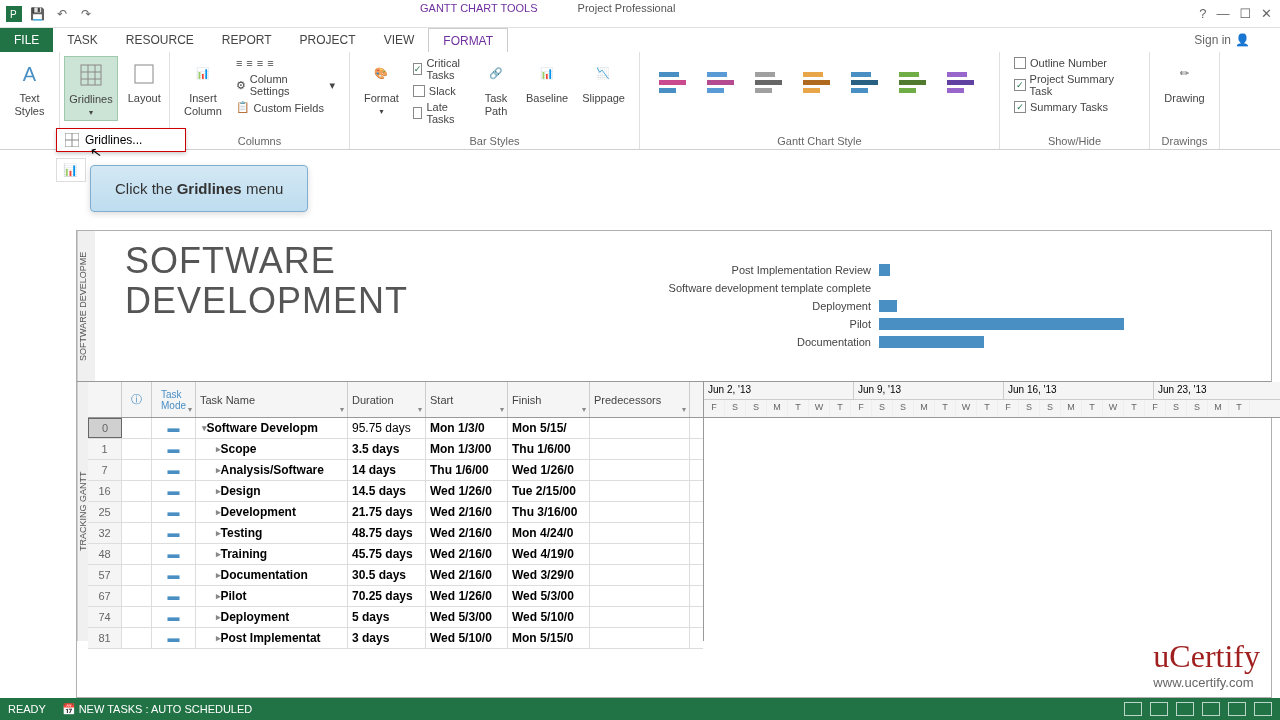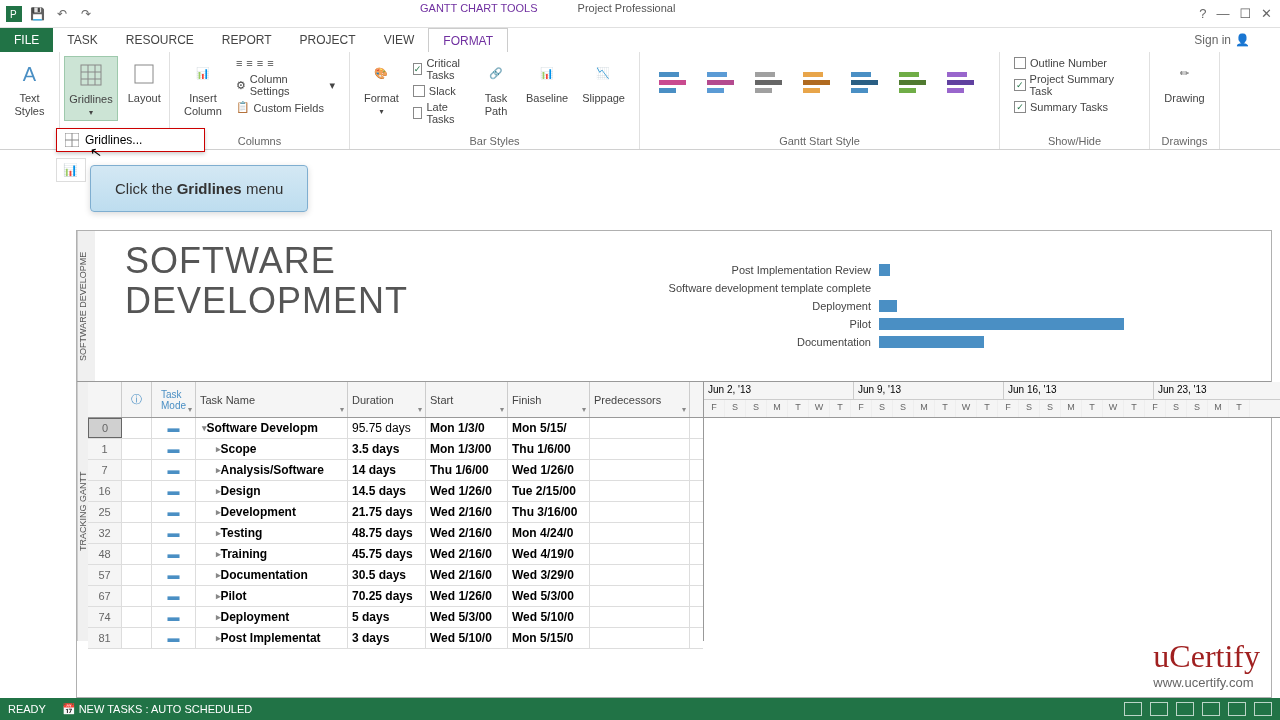--- a/index.html
+++ b/index.html
@@ -23,21 +23,21 @@
 .rbtn{display:flex;flex-direction:column;align-items:center;gap:2px;padding:2px 4px;font-size:11px;color:#444;text-align:center;line-height:1.2}
 .rbtn.selected{background:#cce4d5;border:1px solid #9ec9ac}
 .ricon{width:32px;height:32px;display:flex;align-items:center;justify-content:center}
 .rlabel{font-size:11px;color:#666;padding-top:2px}
 .rlist{display:flex;flex-direction:column;gap:2px;font-size:11px;color:#444}
 .rlist-item{display:flex;align-items:center;gap:4px;padding:1px 4px}
 .chk{width:12px;height:12px;border:1px solid #888;display:inline-flex;align-items:center;justify-content:center;font-size:9px;color:#217346}
 .gantt-styles{display:flex;gap:4px;padding:4px}
 .gstyle{width:44px;height:44px;border:1px solid transparent;display:flex;flex-direction:column;justify-content:center;gap:3px;padding:4px}
 .gbar{height:5px;background:#888}
-.dropdown-menu{position:absolute;top:128px;left:56px;background:#fff;border:1px solid #c00;width:149px;z-index:100;box-shadow:0 2px 4px rgba(0,0,0,0.2)}
+.dropdown-menu{position:absolute;top:128px;left:56px;background:#fff;border:1px solid #c00;width:130px;z-index:100;box-shadow:0 2px 4px rgba(0,0,0,0.2)}
 .menu-item{padding:4px 8px;display:flex;align-items:center;gap:6px;font-size:12px}
 .progline-item{position:absolute;top:158px;left:56px;width:30px;height:24px;background:#fff;border:1px solid #ddd;display:flex;align-items:center;justify-content:center}
 .callout{position:absolute;top:165px;left:90px;background:linear-gradient(#d4e8f4,#bdddef);border:1px solid #7faed0;border-radius:4px;padding:14px 24px;font-size:15px;color:#333;box-shadow:0 2px 6px rgba(0,0,0,0.15)}
 .callout b{font-weight:600}
 .workspace{position:absolute;top:230px;left:76px;right:8px;bottom:22px;background:#fff;border:1px solid #b0b0b0}
 .ws-title{text-align:center;font-size:12px;padding:4px;color:#444;border-bottom:1px solid #ccc}
 .ws-header{display:flex;height:150px;position:relative}
 .ws-side{width:18px;background:#f0f0f0;border-right:1px solid #ccc;writing-mode:vertical-rl;transform:rotate(180deg);font-size:9px;text-align:center;padding:4px 0;color:#555}
 .ws-bigtitle{padding:10px 30px;font-size:36px;font-weight:300;color:#555;letter-spacing:1px;line-height:1.1}
 .ws-chart{position:absolute;right:20px;top:30px;width:620px}
@@ -240,21 +240,21 @@
           <div class="gbar" style="background:#70ad47;width:60%"></div>
           <div class="gbar" style="background:#507a30;width:80%"></div>
           <div class="gbar" style="background:#70ad47;width:50%"></div>
         </div>
       <div class="gstyle">
           <div class="gbar" style="background:#9966cc;width:60%"></div>
           <div class="gbar" style="background:#6040a0;width:80%"></div>
           <div class="gbar" style="background:#9966cc;width:50%"></div>
         </div>
     </div>
-    <div class="rlabel">Gantt Start Style</div>
+    <div class="rlabel">Gantt Chart Style</div>
   </div>
   <div class="rgroup" style="width:150px">
     <div class="rlist">
       <div class="rlist-item">
           <span class="chk"></span>
           <span>Outline Number</span>
         </div>
       <div class="rlist-item">
           <span class="chk">✓</span>
           <span>Project Summary Task</span>

